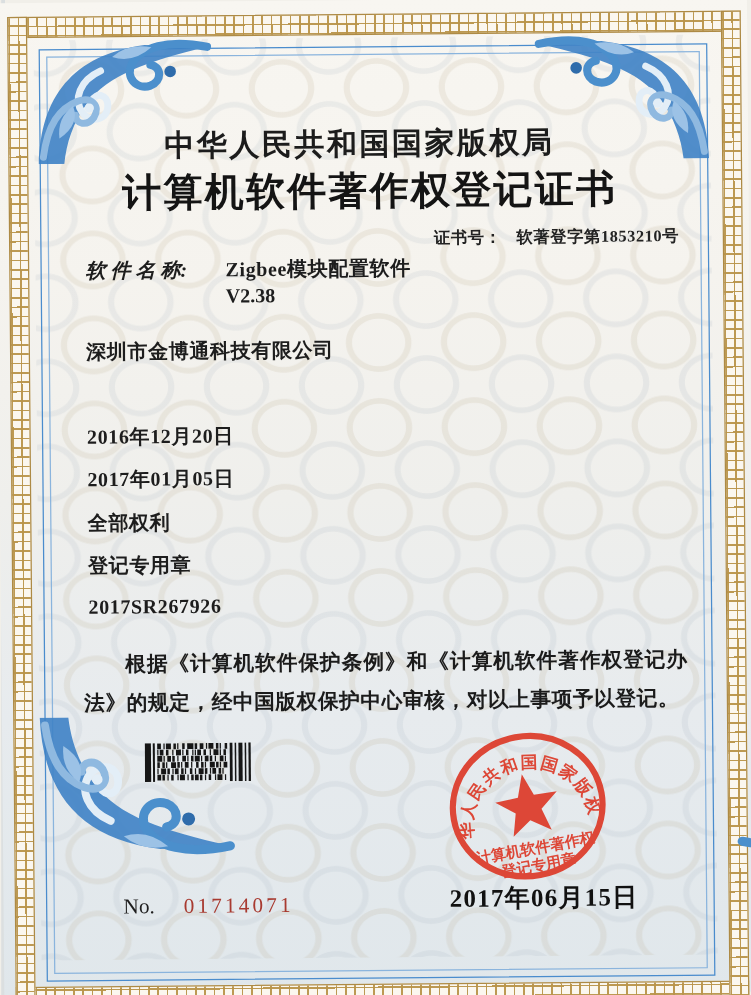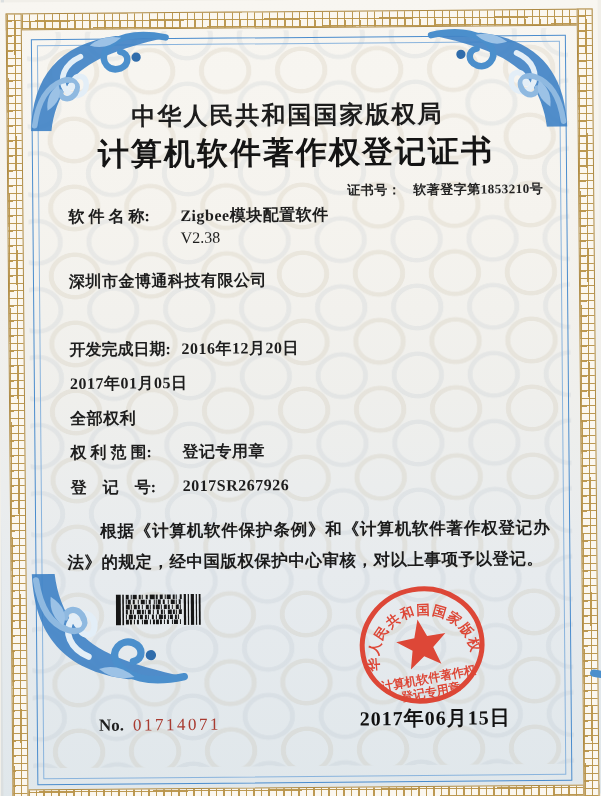--- a/index.html
+++ b/index.html
@@ -53,39 +53,39 @@
   }
   .cert-title{
     position:absolute;top:132px;left:0;width:596px;text-align:center;
     font-size:31px;font-weight:bold;color:#141414;letter-spacing:2px;
   }
   .cert-no{
     position:absolute;top:182px;left:349px;font-size:13px;font-weight:600;color:#222;
     display:flex;gap:12px;letter-spacing:.5px;
   }
   .row{position:absolute;left:70px;display:flex;align-items:flex-start;}
-  .row .lab{width:112px;font-size:16px;font-weight:bold;color:#1d1d1d;white-space:pre;}
+  .row .lab{width:112px;font-size:16px;font-weight:bold;color:#1d1d1d;white-space:pre;font-style:italic;}
   .row .val{font-size:16px;font-weight:bold;color:#1d1d1d;letter-spacing:.5px;}
   .r1{top:205px;} .r2{top:270px;} .r3{top:338px;} .r4{top:372px;}
   .r5{top:407px;} .r6{top:441px;} .r7{top:476px;}
-  .version{position:absolute;top:228px;left:182px;font-size:16px;font-weight:normal;color:#1d1d1d;}
+  .version{position:absolute;top:228px;left:182px;font-size:16px;font-weight:bold;color:#1d1d1d;}
   .paragraph{
     position:absolute;top:514px;left:66px;right:52px;
     font-size:16.5px;font-weight:600;color:#1b1b1b;line-height:31px;
     text-indent:2em;text-align:justify;letter-spacing:.5px;
   }
   .barcode{position:absolute;left:114px;top:593px;width:88px;height:31px;}
   .seal{position:absolute;left:345px;top:580px;width:150px;height:140px;opacity:.92;}
   .issue-date{
     position:absolute;left:357px;top:706px;font-size:20px;font-weight:bold;
     color:#111;letter-spacing:1px;
   }
   .no-line{position:absolute;left:96px;top:714px;display:flex;gap:9px;align-items:baseline;}
-  .no-line .no-lab{font-size:17px;color:#1f1f1f;font-weight:700;}
-  .no-line .no-val{font-size:17px;color:#a83a30;letter-spacing:2.5px;}
+  .no-line .no-lab{font-size:17px;color:#1f1f1f;font-weight:400;}
+  .no-line .no-val{font-size:17px;color:#a83a30;letter-spacing:2.5px;margin-left:14px;}
   .defs-hidden{position:absolute;width:0;height:0;overflow:hidden;}
 </style>
 </head>
 <body>
 
 <div class="stage">
   <div class="photo-edge"></div>
 
   <div class="paper">
 
@@ -147,39 +147,36 @@
       <span class="lab">软 件 名 称:</span>
       <span class="val">Zigbee模块配置软件</span>
     </div>
     <div class="version">V2.38</div>
 
     <div class="row r2">
       <span class="val">深圳市金博通科技有限公司</span>
     </div>
 
     <div class="row r3">
-      <span class="lab">开发完成日期:</span>
       <span class="val">2016年12月20日</span>
     </div>
 
     <div class="row r4">
       <span class="val">2017年01月05日</span>
     </div>
 
     <div class="row r5">
       <span class="val">全部权利</span>
     </div>
 
     <div class="row r6">
-      <span class="lab">权 利 范 围:</span>
       <span class="val">登记专用章</span>
     </div>
 
     <div class="row r7">
-      <span class="lab">登　记　号:</span>
       <span class="val">2017SR267926</span>
     </div>
 
     <div class="paragraph">根据《计算机软件保护条例》和《计算机软件著作权登记办法》的规定，经中国版权保护中心审核，对以上事项予以登记。</div>
 
     <div class="barcode">
       <svg viewBox="0 0 88 31" width="88" height="31">
         <rect x="0" y="0" width="5" height="31" fill="#161616"></rect>
         <rect x="6.5" y="0" width="1.6" height="31" fill="#161616"></rect>
         <g stroke="#161616" stroke-width="4.6">

